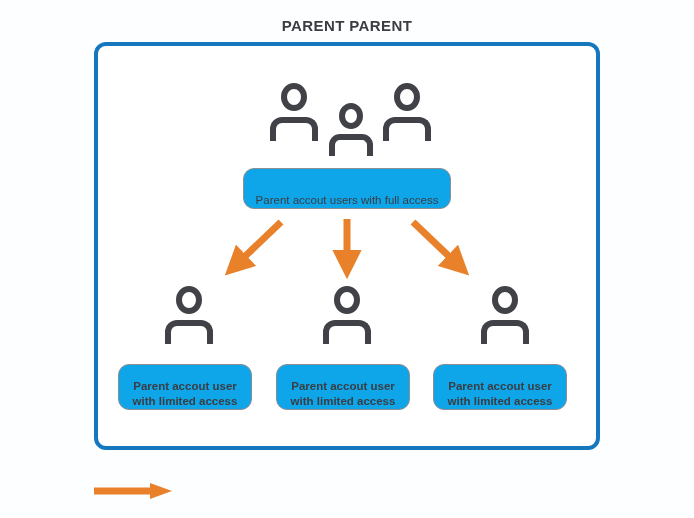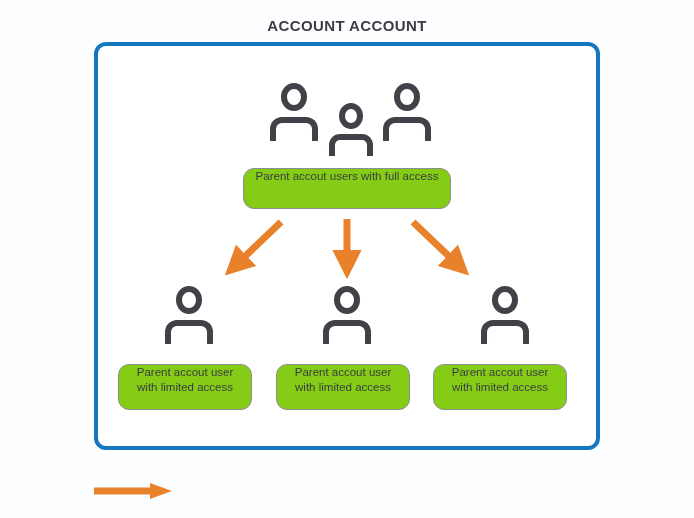--- a/index.html
+++ b/index.html
@@ -117,41 +117,42 @@
   .bottom-person-1 { position: absolute; left: 163px; top: 286px; }
   .bottom-person-2 { position: absolute; left: 321px; top: 286px; }
   .bottom-person-3 { position: absolute; left: 479px; top: 286px; }
 
   
   .node-box {
     position: absolute;
     box-sizing: border-box;
     border: 1.5px solid #8b8d92;
     border-radius: 11px;
-    background: #84cc16;
+    background: #0ea5e9;
     display: flex;
-    align-items: flex-start;
+    align-items: flex-end;
     justify-content: center;
     text-align: center;
     color: #3b3d42;
     font-size: 11.5px;
     line-height: 15px;
     font-family: "Liberation Sans", sans-serif;
   }
   .node-box-full {
     left: 243px;
     top: 168px;
     width: 208px;
     height: 41px;
     font-size: 11.5px;
   }
   .node-box-limited {
     width: 134px;
     height: 46px;
     top: 364px;
+    font-weight: bold;
   }
   .limited-1 { left: 118px; }
   .limited-2 { left: 276px; }
   .limited-3 { left: 433px; }
   .node-box-limited .line { display: block; }
 
   
   .arrow-layer {
     position: absolute;
     left: 0;
@@ -179,21 +180,21 @@
     color: #e8812a;
     font-size: 12px;
     font-weight: bold;
     font-family: "Liberation Sans", sans-serif;
     white-space: nowrap;
   }
 </style>
 </head>
 <body>
 
-<div class="diagram-title">ACCOUNT ACCOUNT</div>
+<div class="diagram-title">PARENT PARENT</div>
 
 <div class="account-frame"></div>
 
 <div class="people-group">
   <div class="person lg person-left">
     <span class="head"></span>
     <span class="body"></span>
   </div>
   <div class="person md person-mid">
     <span class="head"></span>

